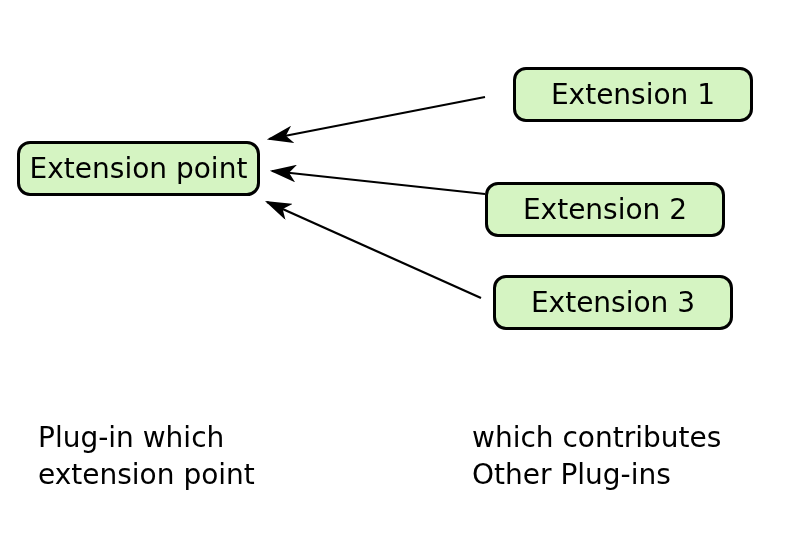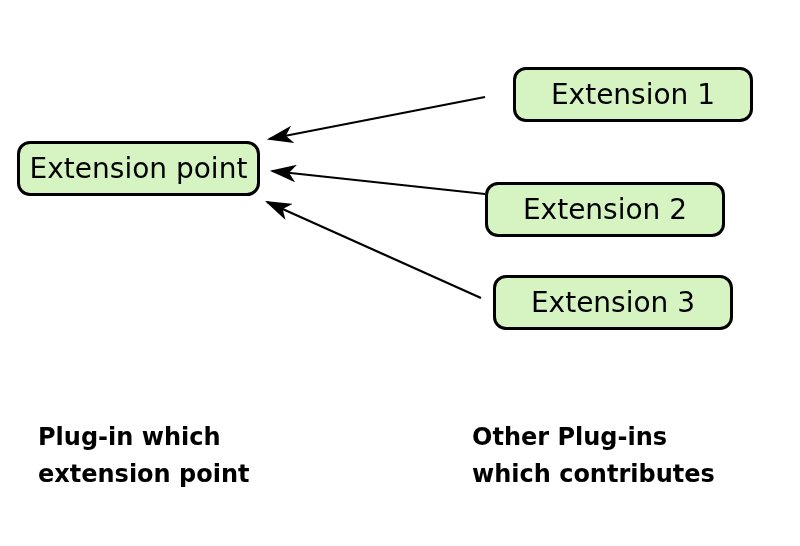--- a/index.html
+++ b/index.html
@@ -47,24 +47,23 @@
     white-space: nowrap;
   }
   .node-extension-point { left: 17px;  top: 141px; width: 243px; height: 55px; }
   .node-extension-1     { left: 513px; top: 67px;  width: 240px; height: 55px; }
   .node-extension-2     { left: 485px; top: 170px; width: 240px; height: 55px; margin-top: 12px; }
   .node-extension-3     { left: 483px; top: 275px; width: 240px; height: 55px; margin-left: 10px; }
   .caption {
     position: absolute;
     top: 419px;
     color: var(--text);
-    font-size: 24px;
+    font-size: 28px;
     line-height: 37px;
     white-space: nowrap;
-    font-weight: bold;
   }
   .caption-left  { left: 38px; }
   .caption-right { left: 472px; }
 </style>
 </head>
 <body>
 
 <div class="canvas">
 
   <svg class="arrow-layer" width="800" height="546" viewBox="0 0 800 546" xmlns="http://www.w3.org/2000/svg">
@@ -93,17 +92,17 @@
   <div class="node node-extension-3">
     <span>Extension 3</span>
   </div>
 
   <div class="caption caption-left">
     <div>Plug-in which</div>
     <div>extension point</div>
   </div>
 
   <div class="caption caption-right">
+    <div>which contributes</div>
     <div>Other Plug-ins</div>
-    <div>which contributes</div>
   </div>
 
 </div>
 
 </body></html>

